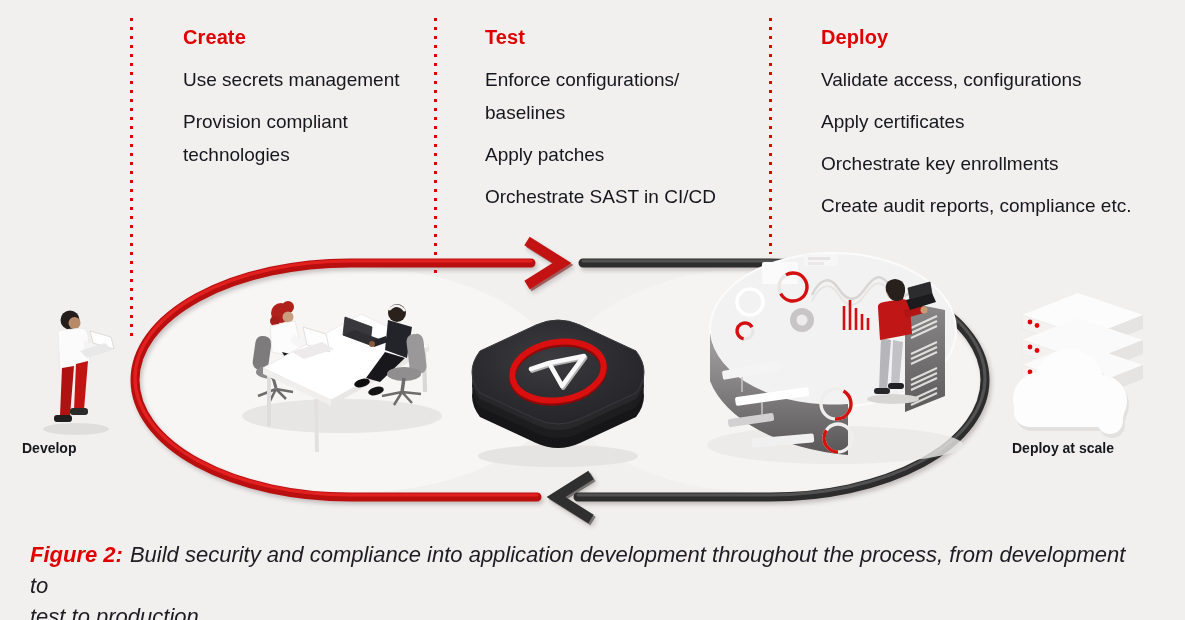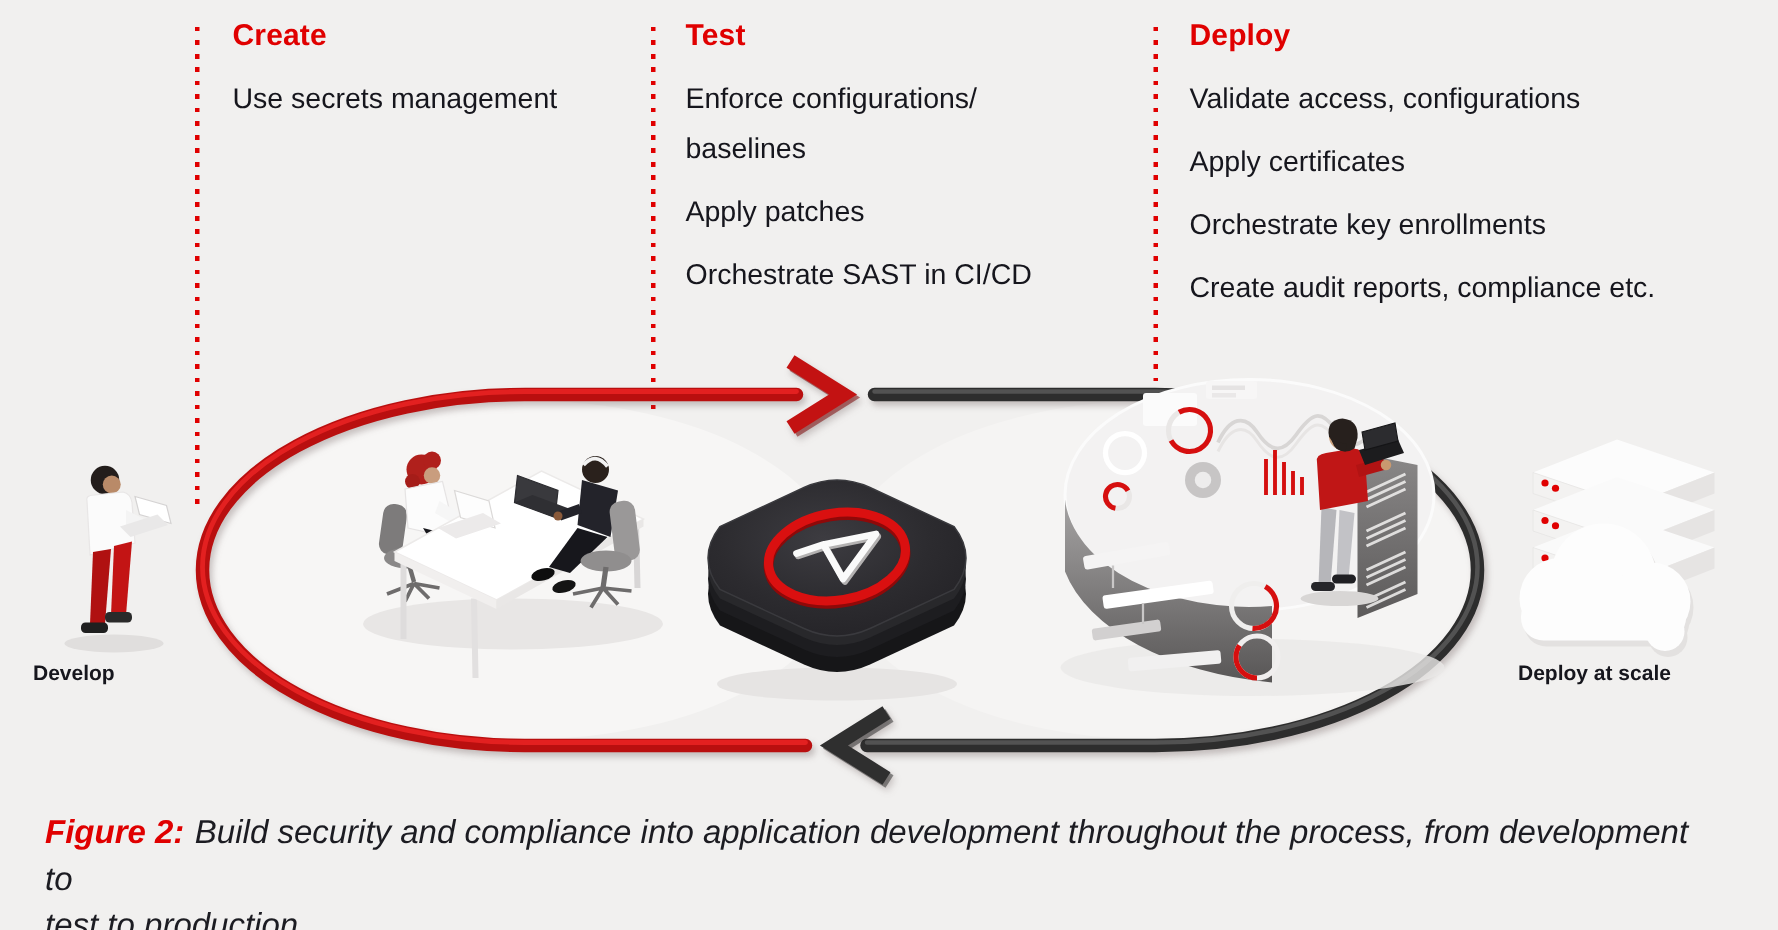--- a/index.html
+++ b/index.html
@@ -15,21 +15,21 @@
   
   .dot-line{
     position:absolute;top:18px;width:3px;
     background:repeating-linear-gradient(to bottom,#e00000 0 3px,transparent 3px 9px);
   }
   .dot-create{left:130px;height:322px;}
   .dot-test{left:434px;height:320px;}
   .dot-deploy{left:769px;height:236px;}
 
   
-  .phase{position:absolute;top:12px;}
+  .phase{position:absolute;top:25px;margin-left:28px;}
   .phase-create{left:155px;width:300px;}
   .phase-test{left:457px;width:320px;}
   .phase-deploy{left:793px;width:390px;}
   .phase h3{
     margin:0 0 14px 0;font-size:20px;line-height:24px;
     font-weight:bold;color:#e00000;letter-spacing:.1px;
   }
   .phase .item{
     font-size:19px;line-height:33px;margin:0 0 9px 0;
     color:#16161d;white-space:pre-line;
@@ -67,20 +67,22 @@
 
 <div class="stage">
 
   <div class="dot-line dot-create"></div>
   <div class="dot-line dot-test"></div>
   <div class="dot-line dot-deploy"></div>
 
   <section class="phase phase-create">
     <h3>Create</h3>
     <div class="item">Use secrets management</div>
+    <div class="item">Provision compliant
+technologies</div>
   </section>
 
   <section class="phase phase-test">
     <h3>Test</h3>
     <div class="item">Enforce configurations/
 baselines</div>
     <div class="item">Apply patches</div>
     <div class="item">Orchestrate SAST in CI/CD</div>
   </section>
 

